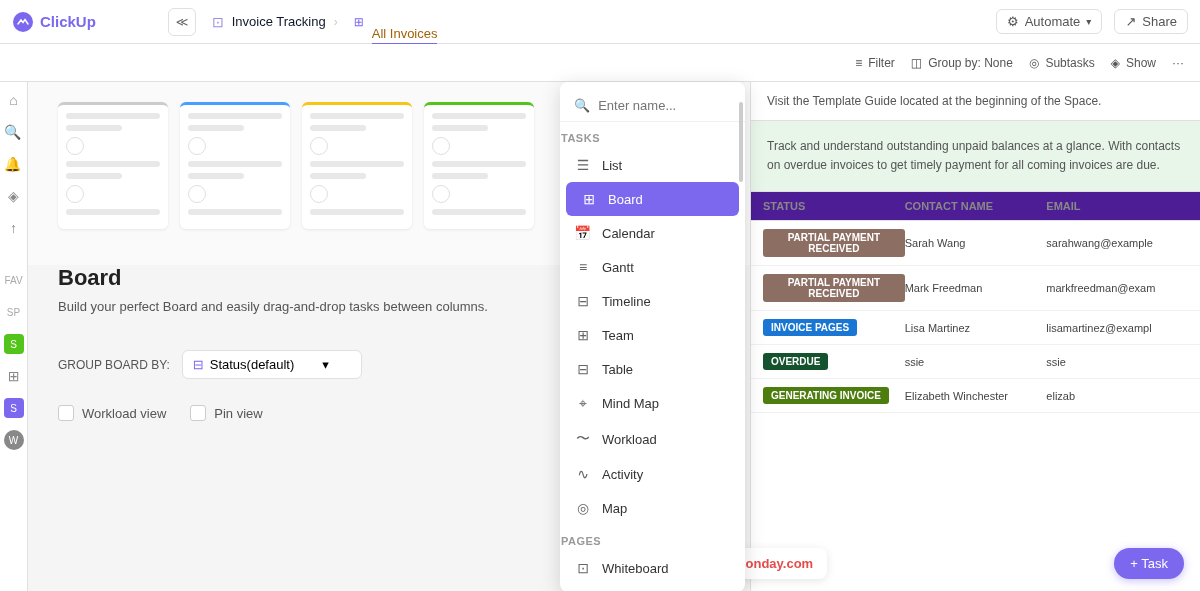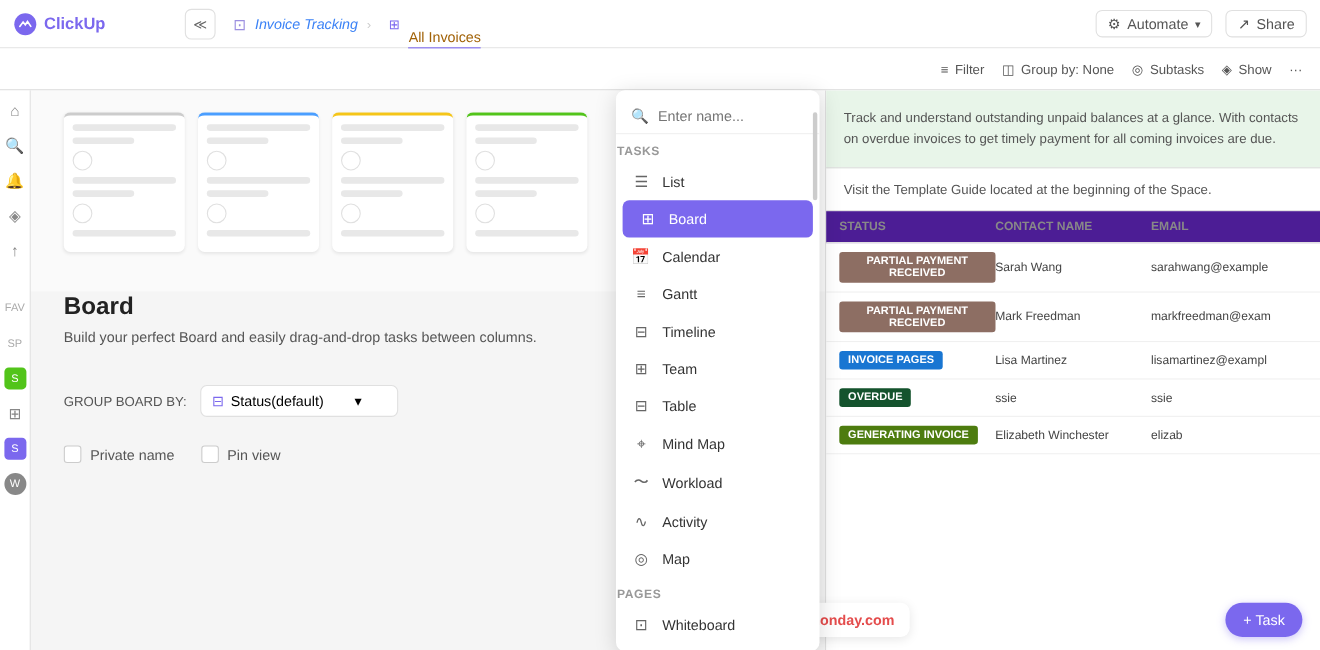--- a/index.html
+++ b/index.html
@@ -122,21 +122,21 @@
   <div id="logo-area">
     <svg id="logo-icon" viewBox="0 0 22 22" fill="none">
       <circle cx="11" cy="11" r="10" fill="#7b68ee"></circle>
       <path d="M6 13l3-4 2 2.5 2-3 3 4.5" stroke="white" stroke-width="1.5" fill="none" stroke-linecap="round"></path>
     </svg>
     <span id="logo-text">ClickUp</span>
   </div>
   <div id="collapse-btn">≪</div>
   <div id="breadcrumb-area">
     <span style="color:#9c8fe0; font-size:14px;">⊡</span>
-    <span style="font-size:13px;color:#3b82f6;cursor:pointer;font-style:italic;">Invoice Tracking</span>
+    <span style="font-size:13px;color:#0f172a;cursor:pointer;">Invoice Tracking</span>
     <span style="color:#ccc; font-size:12px;">›</span>
     <span style="color:#ccc; font-size:12px;"></span>
     <span style="color:#7b68ee; font-size:12px;">⊞</span>
     <span style="font-size:13px;color:#a16207;border-bottom:2px solid #7b68ee;padding-bottom:2px;cursor:pointer;margin-top:28px;">All Invoices</span>
   </div>
   <div id="topbar-right">
     <div id="automate-btn">
       <span>⚙</span>
       <span>Automate</span>
       <span style="font-size:10px;">▾</span>
@@ -241,21 +241,21 @@
       <div id="group-by-select">
         <span style="color:#7b68ee;">⊟</span>
         <span>Status(default)</span>
         <span style="margin-left:auto;">▾</span>
       </div>
     </div>
 
     <div id="checkboxes">
       <div class="checkbox-item">
         <div class="checkbox-box"></div>
-        <span>Private name</span>
+        <span>Workload view</span>
       </div>
       <div class="checkbox-item">
         <div class="checkbox-box"></div>
         <span>Pin view</span>
       </div>
       <button id="add-board-btn">Add Board</button>
     </div>
   </div>
 
   <div id="dropdown-panel">
@@ -328,24 +328,24 @@
 
     <div class="section-label">PAGES</div>
 
     <div class="menu-item">
       <span class="menu-icon">⊡</span>
       <span>Whiteboard</span>
     </div>
   </div>
 
   <div id="right-panel">
+    <div id="right-note">Visit the Template Guide located at the beginning of the Space.</div>
     <div id="right-description">
       <p>Track and understand outstanding unpaid balances at a glance. With contacts on overdue invoices to get timely payment for all coming invoices are due.</p>
     </div>
-    <div id="right-note">Visit the Template Guide located at the beginning of the Space.</div>
 
     <div id="invoice-table">
       <div id="table-header">
         <div class="th">STATUS</div>
         <div class="th">CONTACT NAME</div>
         <div class="th">EMAIL</div>
       </div>
       <div class="table-row">
         <div class="td"><span class="status-badge status-partial">PARTIAL PAYMENT RECEIVED</span></div>
         <div class="td">Sarah Wang</div>

